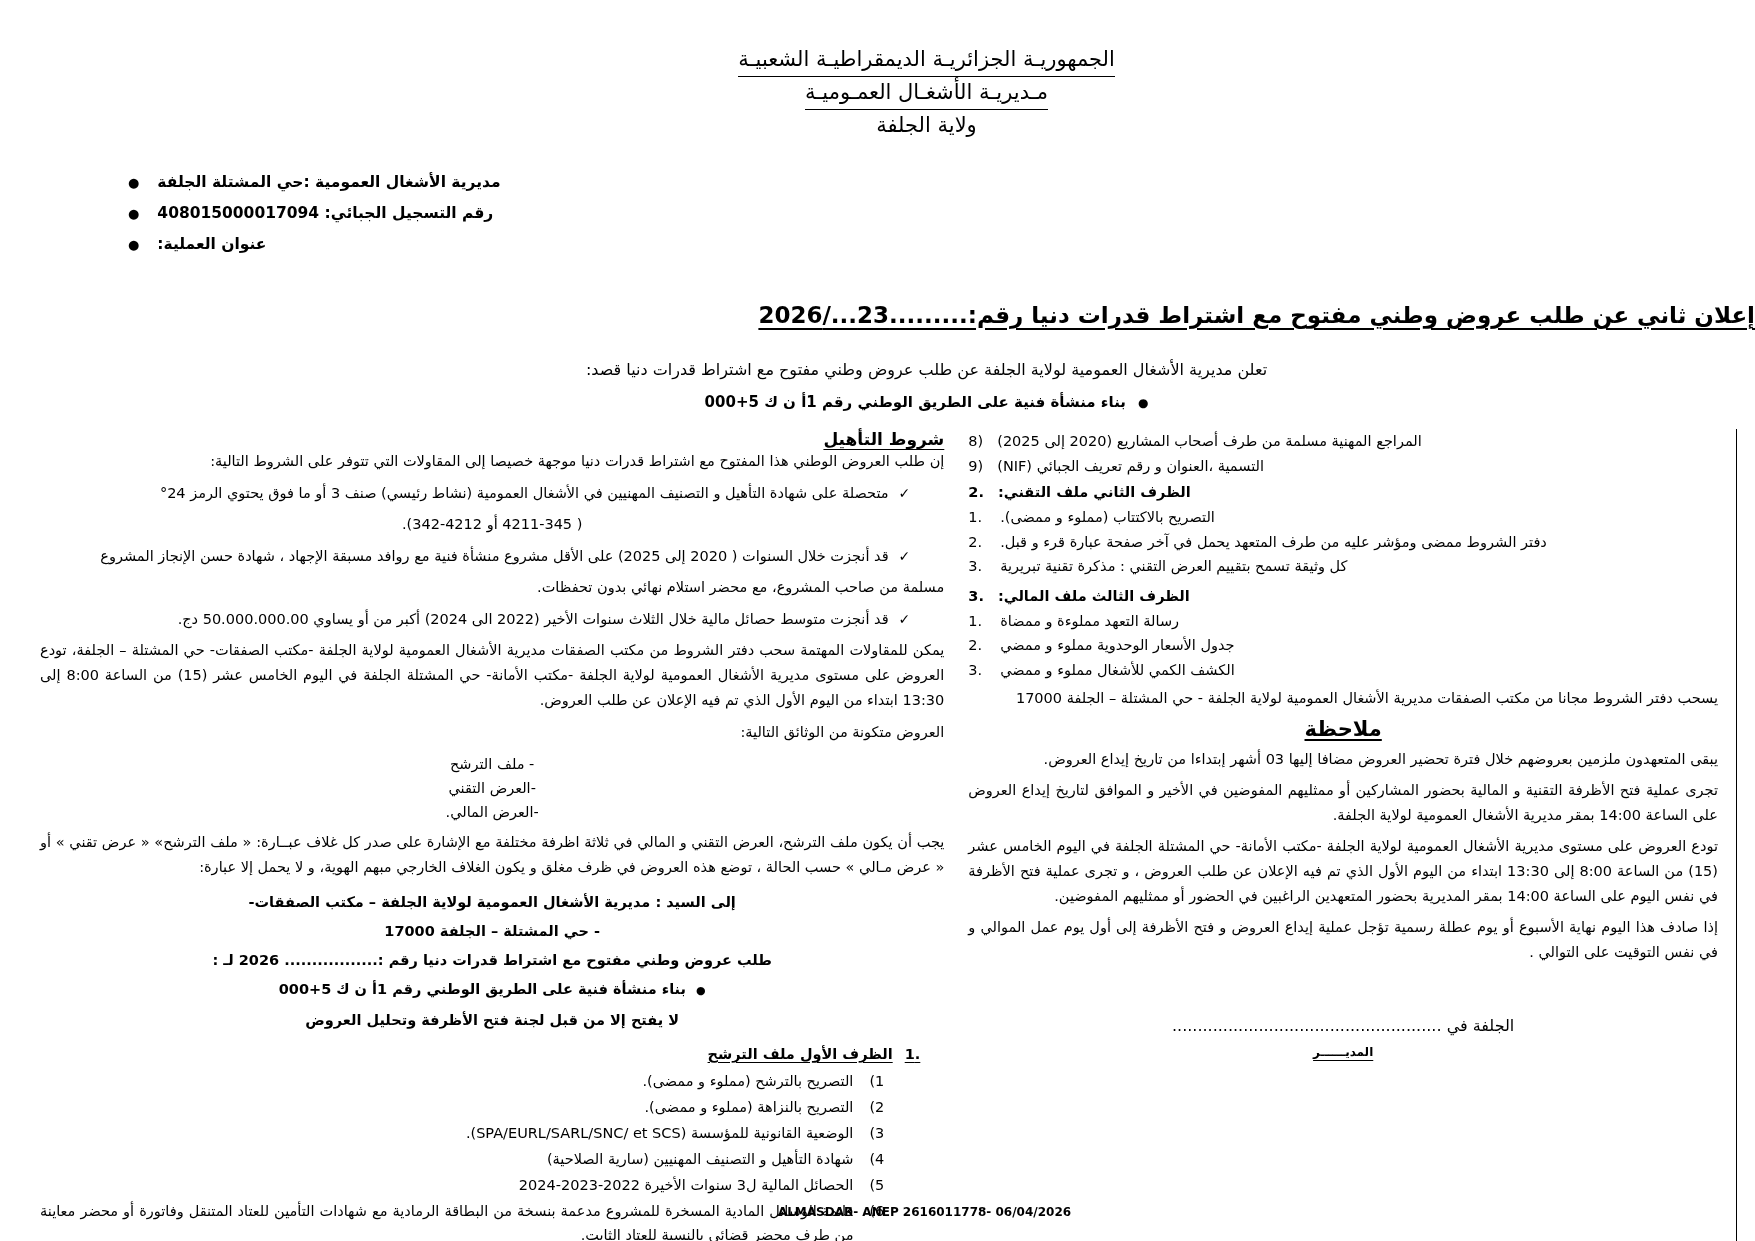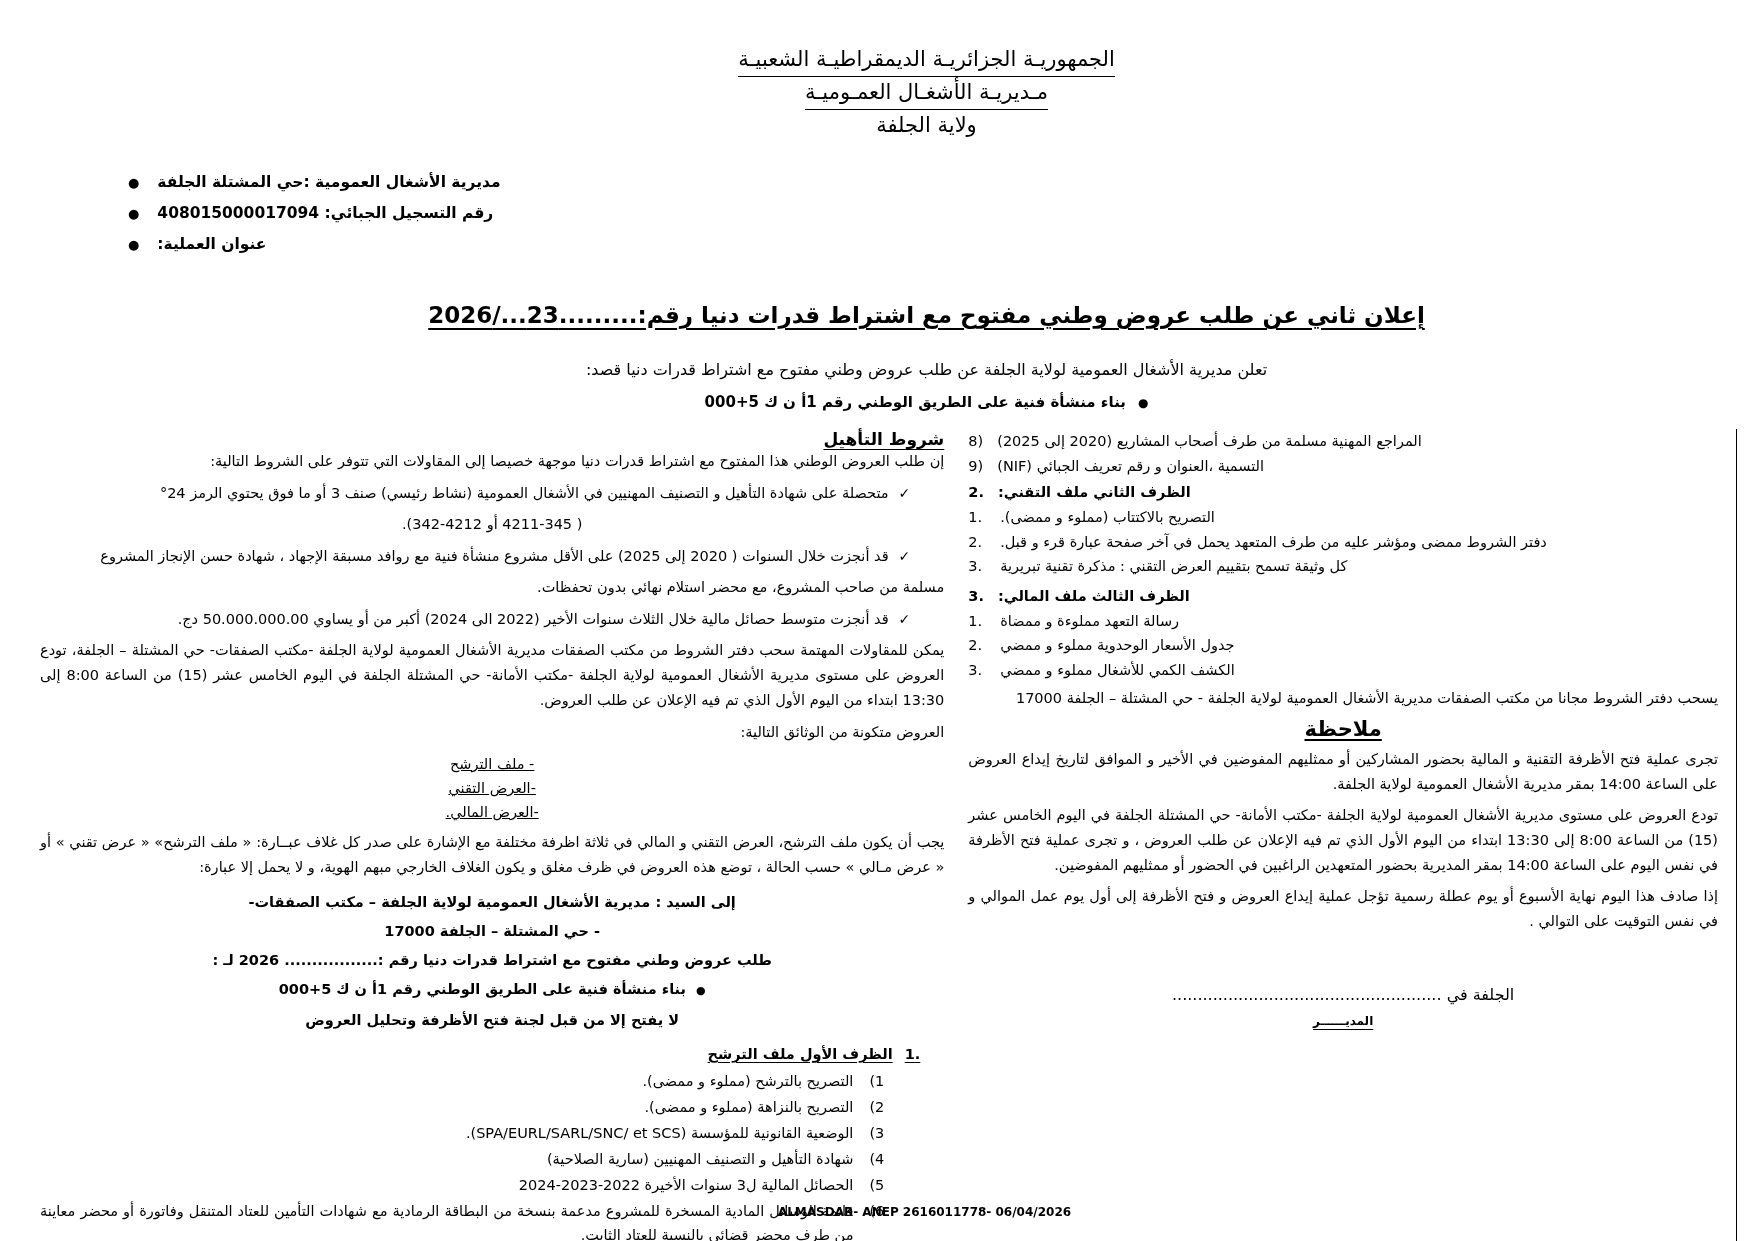--- a/index.html
+++ b/index.html
@@ -72,21 +72,20 @@
     order: 2;
   }
   .meta-li .txt {
     order: 1;
     direction: rtl;
     unicode-bidi: isolate;
   }
 
   
   .main-title {
-    text-align: center;
     margin-top: 42px;
     font-size: 23px;
     font-weight: bold;
     text-decoration: underline;
     text-underline-offset: 5px;
     direction: rtl;
     unicode-bidi: isolate;
     white-space: nowrap;
   }
 
@@ -171,21 +170,20 @@
     text-align: justify;
     text-align-last: right;
   }
 
   .plain-list {
     margin: 2px 0 6px 0;
     padding: 0;
     list-style: none;
     direction: rtl;
     unicode-bidi: isolate;
-    text-decoration: underline;
   }
   .plain-list li {
     font-size: 14.5px;
     line-height: 24px;
     text-align: center;
   }
 
   .addr-block {
     margin-top: 10px;
     direction: rtl;
@@ -451,20 +449,21 @@
         <li>
           <span class="val">الكشف الكمي للأشغال مملوء و ممضي</span>
           <span class="idx">.3</span>
         </li>
       </ol>
 
       <p class="left-note">يسحب دفتر  الشروط مجانا من مكتب الصفقات مديرية الأشغال العمومية لولاية الجلفة - حي المشتلة – الجلفة 17000</p>
 
       <div class="note-title">ملاحظة</div>
 
+      <p class="left-note">يبقى المتعهدون  ملزمين بعروضهم خلال فترة تحضير العروض مضافا إليها 03 أشهر إبتداءا من تاريخ إيداع العروض.</p>
       <p class="left-note">تجرى عملية فتح الأظرفة  التقنية و المالية  بحضور المشاركين أو ممثليهم المفوضين  في  الأخير و  الموافق لتاريخ إيداع العروض على الساعة 14:00 بمقر مديرية الأشغال العمومية لولاية الجلفة.</p>
       <p class="left-note">تودع العروض على مستوى مديرية الأشغال العمومية لولاية الجلفة -مكتب الأمانة-  حي المشتلة الجلفة  في اليوم الخامس عشر (15) من الساعة 8:00 إلى 13:30 ابتداء من اليوم الأول الذي تم فيه الإعلان عن طلب العروض ، و تجرى عملية فتح الأظرفة في نفس اليوم على الساعة 14:00 بمقر المديرية بحضور المتعهدين الراغبين في الحضور أو ممثليهم المفوضين.</p>
       <p class="left-note">إذا صادف هذا اليوم نهاية الأسبوع أو يوم عطلة  رسمية تؤجل عملية إيداع العروض و فتح الأظرفة إلى أول يوم عمل الموالي و في نفس التوقيت على التوالي .</p>
 
       <div class="signature">
         <div class="sig-line">الجلفة في .....................................................</div>
         <div class="sig-title">المديــــــر</div>
       </div>
 
     </div>

